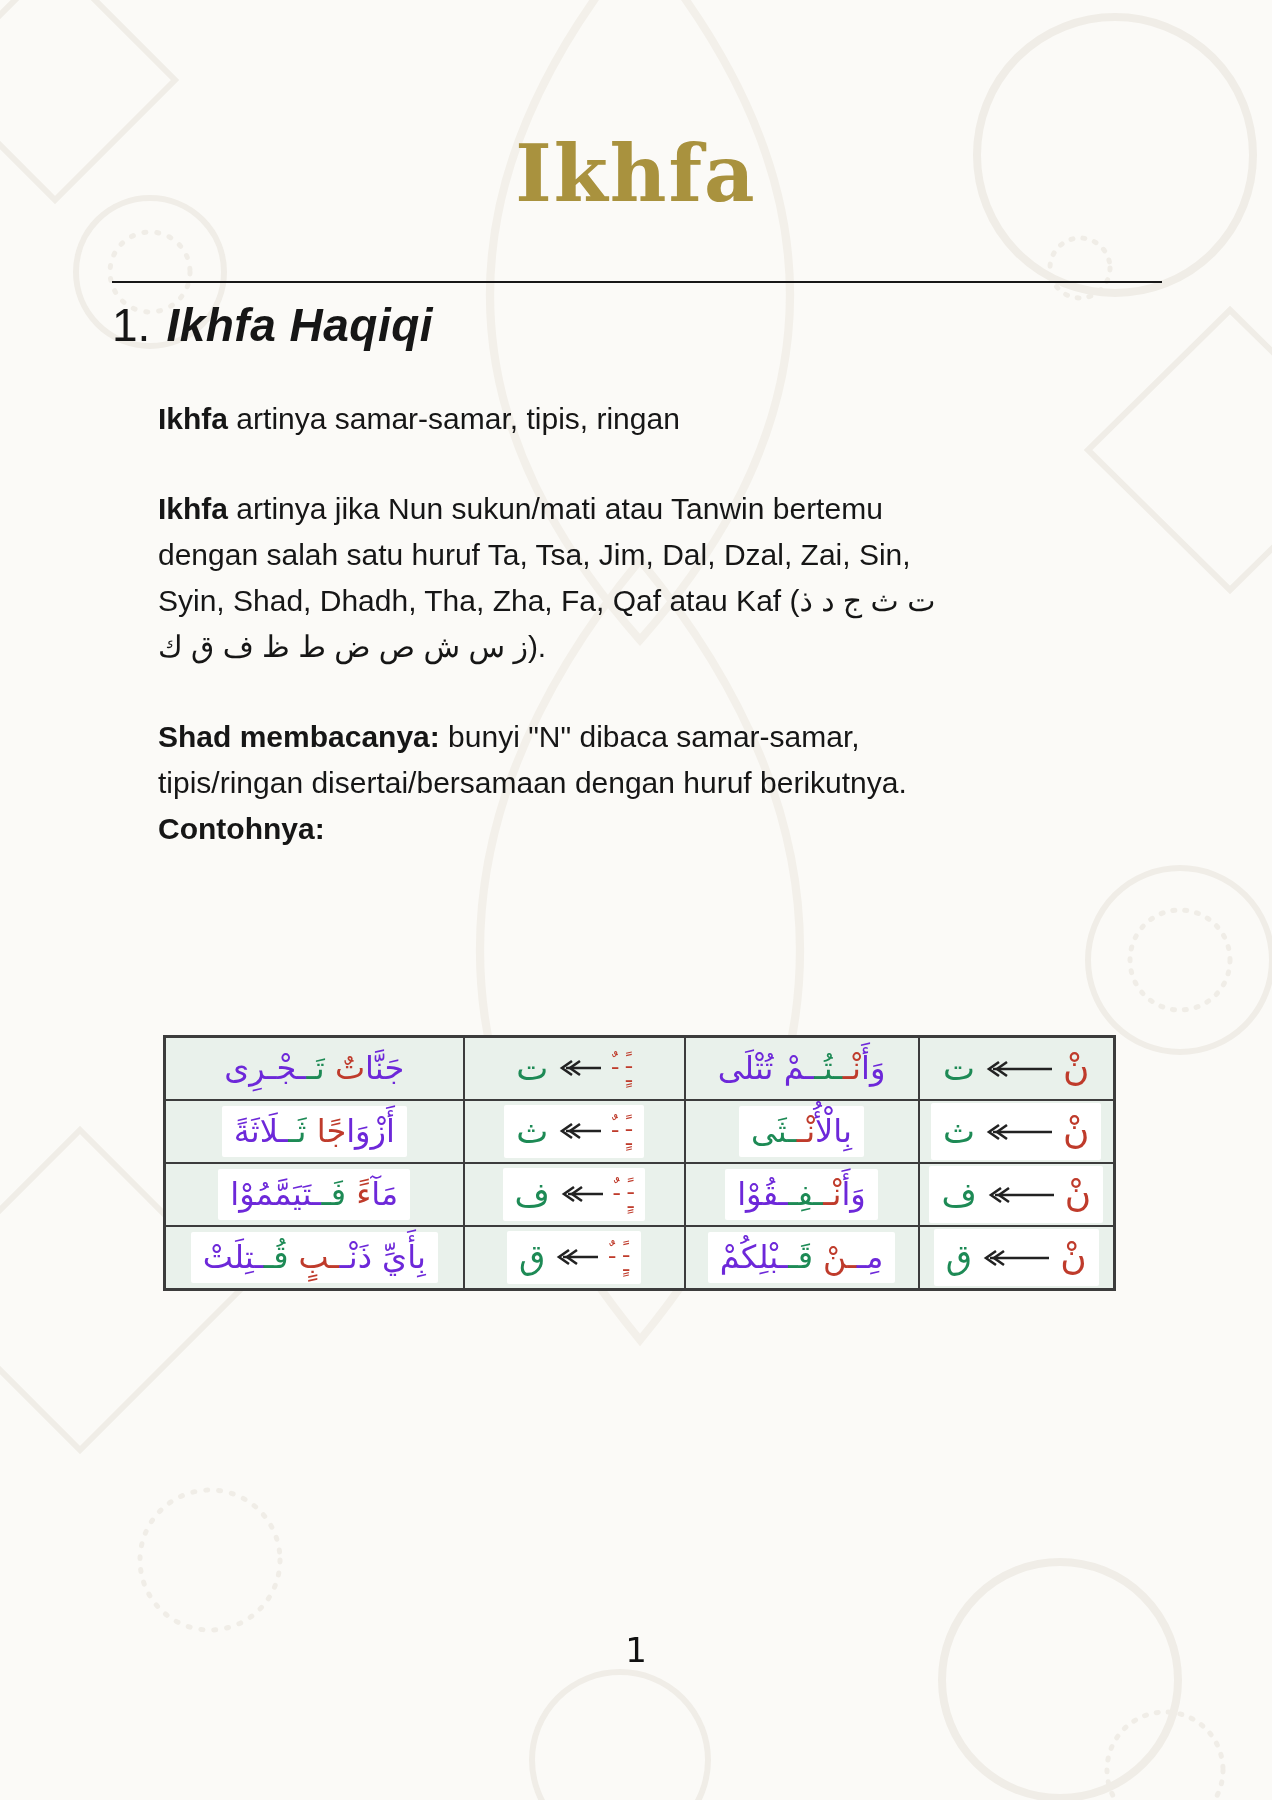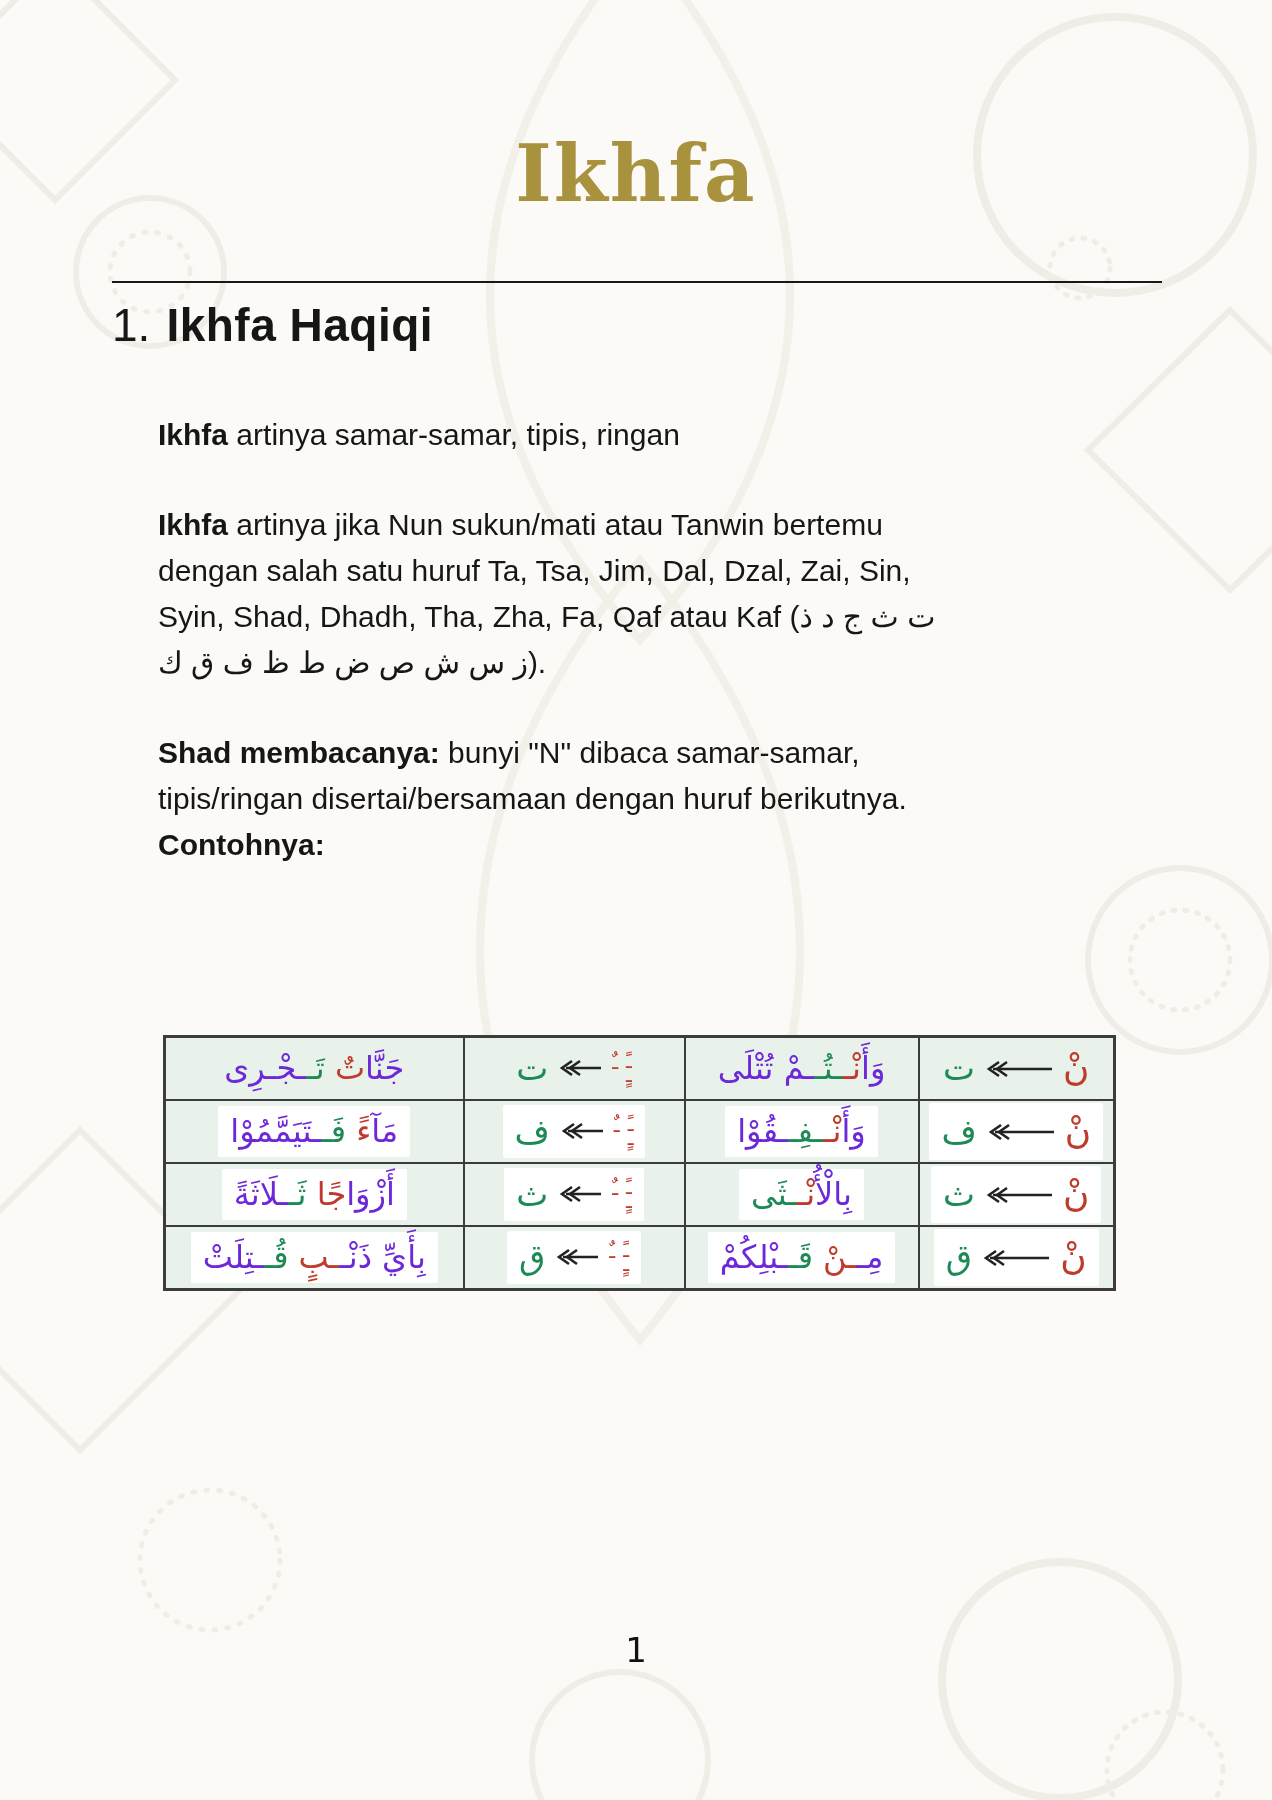--- a/index.html
+++ b/index.html
@@ -15,23 +15,23 @@
     text-align:center;font-family:"DejaVu Serif",serif;
     font-weight:700;font-size:78px;letter-spacing:2px;
     color:var(--title-gold,#a9923e);
   }
   .divider{
     position:absolute;top:281px;left:112px;width:1050px;height:0;
     border-top:2.5px solid #181818;
   }
   .section-heading{position:absolute;top:298px;left:112px;font-size:46px;white-space:nowrap;}
   .heading-number{font-weight:400;}
-  .heading-title{font-weight:700;margin-left:16px;letter-spacing:.5px;}
+  .heading-title{font-weight:700;margin-left:16px;letter-spacing:.5px;font-style:italic;}
   .paragraphs{position:absolute;top:396px;left:158px;width:790px;font-size:30px;line-height:46px;}
-  .paragraphs p{margin:16px 0 44px 0;}
+  .paragraphs p{margin:0 0 44px 0;}
   .paragraphs .bold{font-weight:700;}
   .example-table{
     position:absolute;top:1035px;left:163px;border-collapse:collapse;
     border:3px solid var(--table-border,#3c3c3c);
     font-family:"DejaVu Sans",sans-serif;
   }
   .example-table td{
     border:2px solid var(--table-border,#3c3c3c);
     background:var(--cell-bg,#e9f1eb);
     height:61px;text-align:center;vertical-align:middle;
@@ -121,20 +121,46 @@
             <span class="seg-r nun-symbol">نْ</span>
             <svg width="72" height="20" viewBox="0 0 72 20">
               <line x1="69" y1="10" x2="10" y2="10" stroke="#222" stroke-width="2.6"></line>
               <path d="M16,3 L6,10 L16,17" stroke="#222" stroke-width="2.6" fill="none"></path>
               <path d="M24,3 L14,10 L24,17" stroke="#222" stroke-width="2.6" fill="none"></path>
             </svg>
             <span class="seg-g rule-letter">ت</span>
           </span></td>
       </tr>
       <tr>
+        <td><span class="cell-text"><span class="seg-k">أَزْوَا</span><span class="seg-r">جًا</span><span class="seg-k"> </span><span class="seg-g">ثَـ</span><span class="seg-k">ـلَاثَةً</span></span></td>
+        <td><span class="cell-text rule-flex">
+            <span class="tanwin-stack seg-r">
+              <span>ـً</span>
+              <span>ـٍ</span>
+            </span>
+            <span class="seg-r dammatan">ـٌ</span>
+            <svg width="48" height="20" viewBox="0 0 48 20">
+              <line x1="45" y1="10" x2="10" y2="10" stroke="#222" stroke-width="2.6"></line>
+              <path d="M16,3 L6,10 L16,17" stroke="#222" stroke-width="2.6" fill="none"></path>
+              <path d="M24,3 L14,10 L24,17" stroke="#222" stroke-width="2.6" fill="none"></path>
+            </svg>
+            <span class="seg-g rule-letter">ث</span>
+          </span></td>
+        <td><span class="cell-text"><span class="seg-k">بِالْأُ</span><span class="seg-r">نْـ</span><span class="seg-g">ـثَى</span></span></td>
+        <td><span class="cell-text rule-flex">
+            <span class="seg-r nun-symbol">نْ</span>
+            <svg width="72" height="20" viewBox="0 0 72 20">
+              <line x1="69" y1="10" x2="10" y2="10" stroke="#222" stroke-width="2.6"></line>
+              <path d="M16,3 L6,10 L16,17" stroke="#222" stroke-width="2.6" fill="none"></path>
+              <path d="M24,3 L14,10 L24,17" stroke="#222" stroke-width="2.6" fill="none"></path>
+            </svg>
+            <span class="seg-g rule-letter">ث</span>
+          </span></td>
+      </tr>
+      <tr>
         <td><span class="cell-text"><span class="seg-k">مَآ</span><span class="seg-r">ءً</span><span class="seg-k"> </span><span class="seg-g">فَـ</span><span class="seg-k">ـتَيَمَّمُوْا</span></span></td>
         <td><span class="cell-text rule-flex">
             <span class="tanwin-stack seg-r">
               <span>ـً</span>
               <span>ـٍ</span>
             </span>
             <span class="seg-r dammatan">ـٌ</span>
             <svg width="48" height="20" viewBox="0 0 48 20">
               <line x1="45" y1="10" x2="10" y2="10" stroke="#222" stroke-width="2.6"></line>
               <path d="M16,3 L6,10 L16,17" stroke="#222" stroke-width="2.6" fill="none"></path>
@@ -144,46 +170,20 @@
           </span></td>
         <td><span class="cell-text"><span class="seg-k">وَأَ</span><span class="seg-r">نْـ</span><span class="seg-g">ـفِـ</span><span class="seg-k">ـقُوْا</span></span></td>
         <td><span class="cell-text rule-flex">
             <span class="seg-r nun-symbol">نْ</span>
             <svg width="72" height="20" viewBox="0 0 72 20">
               <line x1="69" y1="10" x2="10" y2="10" stroke="#222" stroke-width="2.6"></line>
               <path d="M16,3 L6,10 L16,17" stroke="#222" stroke-width="2.6" fill="none"></path>
               <path d="M24,3 L14,10 L24,17" stroke="#222" stroke-width="2.6" fill="none"></path>
             </svg>
             <span class="seg-g rule-letter">ف</span>
-          </span></td>
-      </tr>
-      <tr>
-        <td><span class="cell-text"><span class="seg-k">أَزْوَا</span><span class="seg-r">جًا</span><span class="seg-k"> </span><span class="seg-g">ثَـ</span><span class="seg-k">ـلَاثَةً</span></span></td>
-        <td><span class="cell-text rule-flex">
-            <span class="tanwin-stack seg-r">
-              <span>ـً</span>
-              <span>ـٍ</span>
-            </span>
-            <span class="seg-r dammatan">ـٌ</span>
-            <svg width="48" height="20" viewBox="0 0 48 20">
-              <line x1="45" y1="10" x2="10" y2="10" stroke="#222" stroke-width="2.6"></line>
-              <path d="M16,3 L6,10 L16,17" stroke="#222" stroke-width="2.6" fill="none"></path>
-              <path d="M24,3 L14,10 L24,17" stroke="#222" stroke-width="2.6" fill="none"></path>
-            </svg>
-            <span class="seg-g rule-letter">ث</span>
-          </span></td>
-        <td><span class="cell-text"><span class="seg-k">بِالْأُ</span><span class="seg-r">نْـ</span><span class="seg-g">ـثَى</span></span></td>
-        <td><span class="cell-text rule-flex">
-            <span class="seg-r nun-symbol">نْ</span>
-            <svg width="72" height="20" viewBox="0 0 72 20">
-              <line x1="69" y1="10" x2="10" y2="10" stroke="#222" stroke-width="2.6"></line>
-              <path d="M16,3 L6,10 L16,17" stroke="#222" stroke-width="2.6" fill="none"></path>
-              <path d="M24,3 L14,10 L24,17" stroke="#222" stroke-width="2.6" fill="none"></path>
-            </svg>
-            <span class="seg-g rule-letter">ث</span>
           </span></td>
       </tr>
       <tr>
         <td><span class="cell-text"><span class="seg-k">بِأَيِّ ذَنْـ</span><span class="seg-r">ـبٍ</span><span class="seg-k"> </span><span class="seg-g">قُـ</span><span class="seg-k">ـتِلَتْ</span></span></td>
         <td><span class="cell-text rule-flex">
             <span class="tanwin-stack seg-r">
               <span>ـً</span>
               <span>ـٍ</span>
             </span>
             <span class="seg-r dammatan">ـٌ</span>

